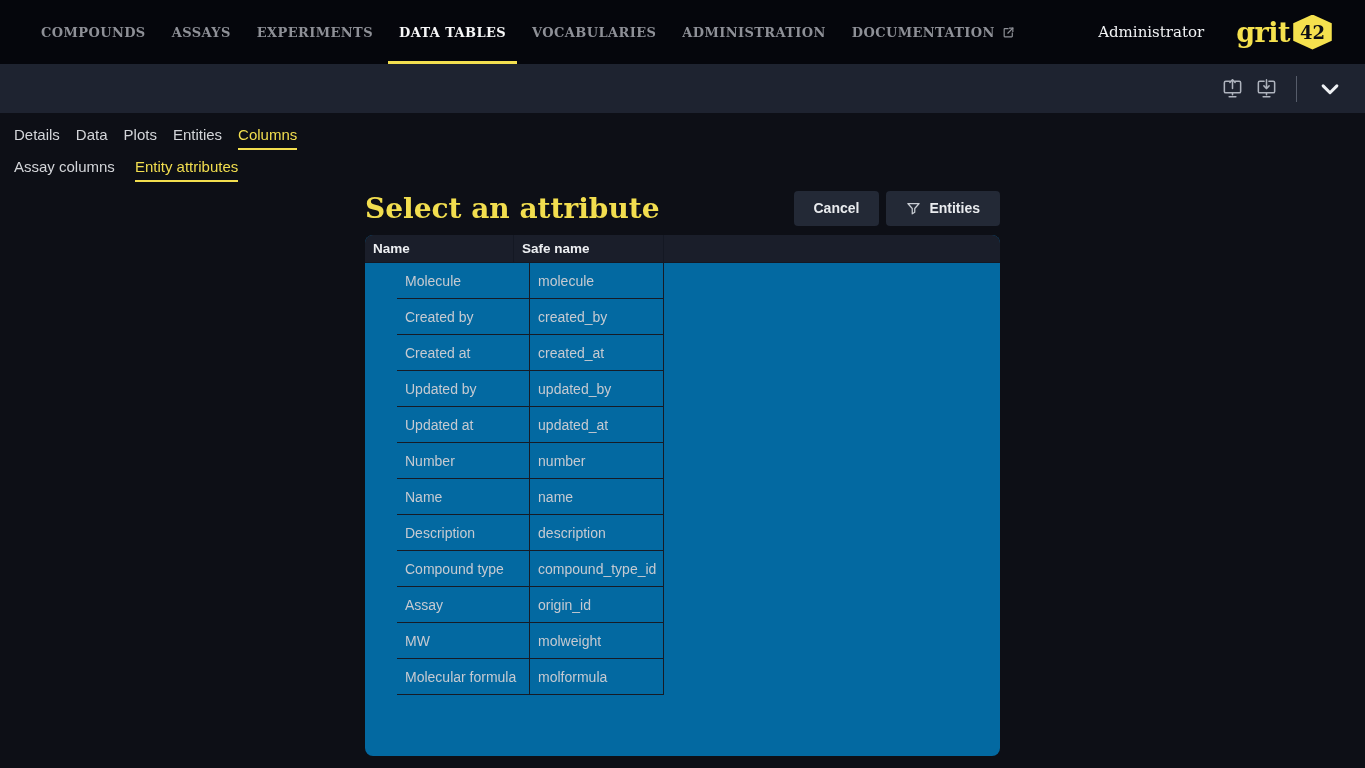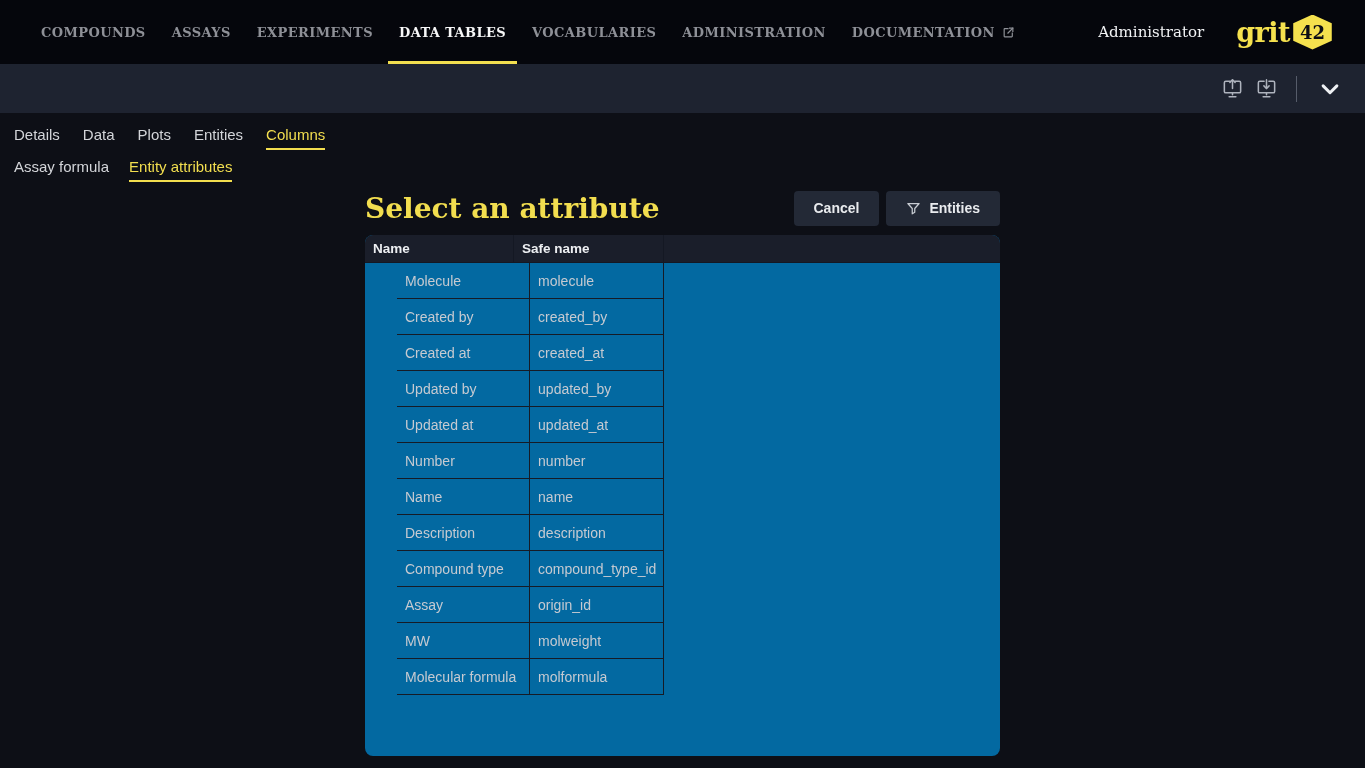--- a/index.html
+++ b/index.html
@@ -49,21 +49,21 @@
   }
   .icon-btn {
     background:none; border:none; padding:0; cursor:pointer;
     display:flex; align-items:center; justify-content:center; color:#aeb3bd;
   }
   .toolbar .divider { width:1px; height:26px; background:#565c6a; margin:0 7px; }
 
   
   .tabs-area { padding:13px 0 0 14px; }
   .tab-row { display:flex; align-items:flex-start; margin-bottom:8px; }
-  .tab-row.primary { gap:23px; }
+  .tab-row.primary { gap:16px; }
   .tab-row.secondary { gap:20px; }
   .tab {
     font-size:15px; color:#d3d5d9; cursor:pointer; padding-bottom:5px;
     border-bottom:2px solid transparent; white-space:nowrap;
   }
   .tab.active { color:#f2de4f; border-bottom-color:#f2de4f; }
 
   
   .content { margin:6px 0 0 365px; width:635px; }
   .content-header { display:flex; justify-content:space-between; align-items:center; height:36px; }
@@ -173,21 +173,21 @@
 
 <div class="tabs-area">
   <div class="tab-row primary">
     <div class="tab">Details</div>
     <div class="tab">Data</div>
     <div class="tab">Plots</div>
     <div class="tab">Entities</div>
     <div class="tab active">Columns</div>
   </div>
   <div class="tab-row secondary">
-    <div class="tab">Assay formula</div>
+    <div class="tab">Assay columns</div>
     <div class="tab active">Entity attributes</div>
   </div>
 </div>
 
 <main class="content">
   <div class="content-header">
     <h1 class="page-title">Select an attribute</h1>
     <div class="btn-group">
       <button class="btn">Cancel</button>
       <button class="btn">

